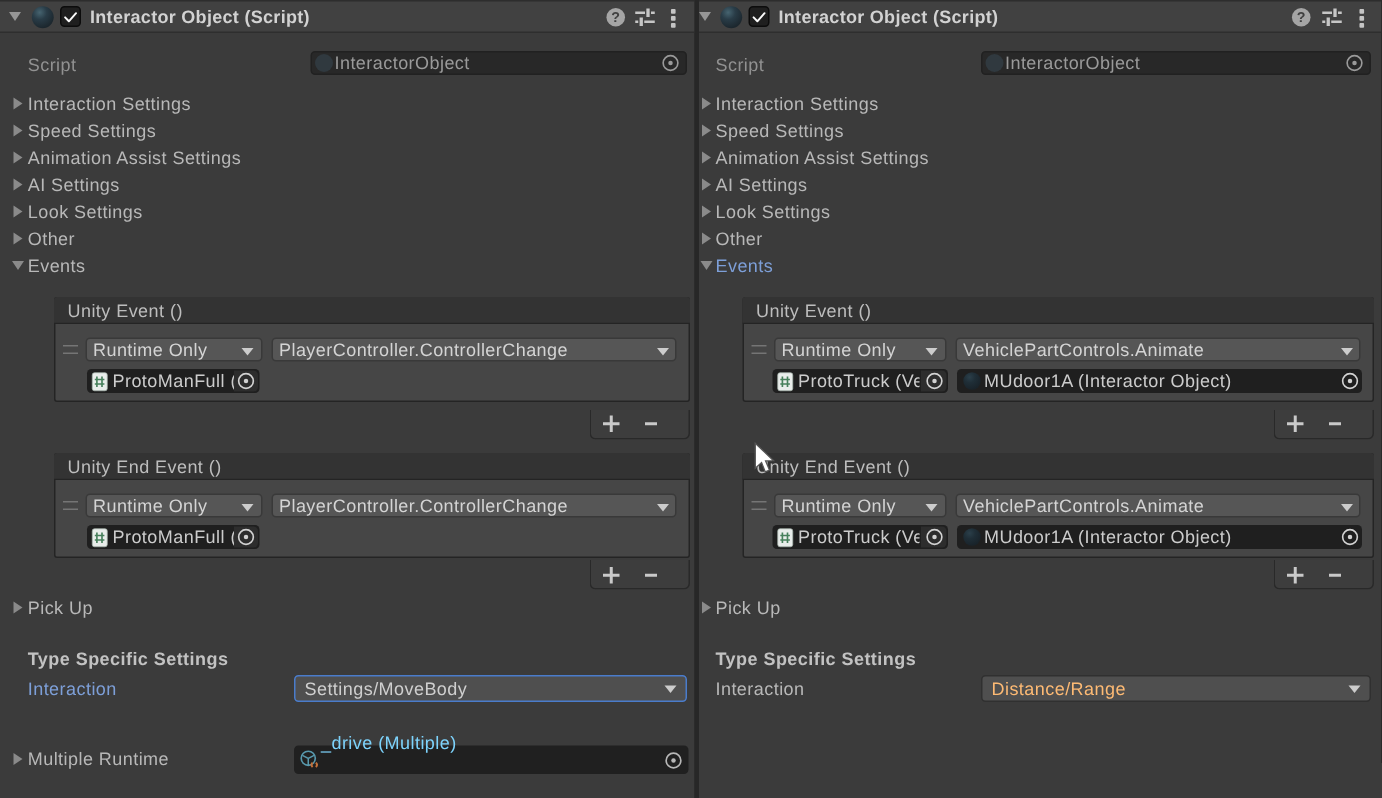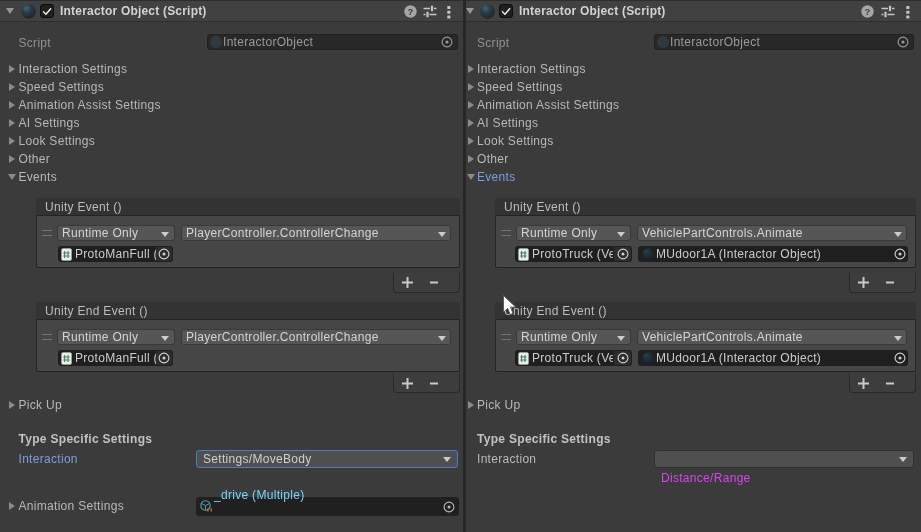--- a/index.html
+++ b/index.html
@@ -138,21 +138,21 @@
       <path d="M0 5.5 H8" stroke="#c9c9c9" stroke-width="2"></path>
     </svg>
 <div class="tri-r" style="left:9px;top:401px;"></div>
 <div class="lbl" style="left:18.5px;top:397px;">Pick Up</div>
 <div class="lbl bold" style="left:18.5px;top:431px;">Type Specific Settings</div>
 <div class="lbl" style="left:18.5px;top:451px;color:#7d9fd8;">Interaction</div>
 <div class="dd2" style="left:196px;top:450px;width:262px;height:18px;border:1px solid #4a7ccb;"></div>
 <div class="lbl" style="left:203px;top:451px;color:#cfcfcf;">Settings/MoveBody</div>
 <div class="ddarr" style="left:443px;top:457px;"></div>
 <div class="tri-r" style="left:9px;top:502px;"></div>
-<div class="lbl" style="left:18.5px;top:498px;">Animation Settings</div>
+<div class="lbl" style="left:18.5px;top:498px;">Multiple Runtime</div>
 <div class="objf" style="left:196px;top:497px;width:263px;height:19px;background:#202020;"></div>
 <svg style="left:200px;top:500px;" width="14" height="13">
       <circle cx="5.5" cy="5.5" r="4.7" fill="none" stroke="#5899ad" stroke-width="1.1"></circle>
       <path d="M1.6 3.6 L5.5 5.6 L9.4 3.6 M5.5 5.6 V10" stroke="#5899ad" stroke-width="1" fill="none"></path>
       <path d="M8.4 8.4 q-1.5 1.5 0 3 M10.6 8.4 q1.5 1.5 0 3" stroke="#c5713a" stroke-width="1.3" fill="none"></path>
     </svg>
 <div class="lbl" style="left:214px;top:487px;color:#7dd3fc;">_drive (Multiple)</div>
 <svg style="left:443px;top:501px;" width="12" height="12">
       <circle cx="6.0" cy="6.0" r="4.9" fill="none" stroke="#b8b8b8" stroke-width="1.1"></circle>
       <circle cx="6.0" cy="6.0" r="1.5" fill="#b8b8b8"></circle>
@@ -297,18 +297,18 @@
       <path d="M0 5.5 H11 M5.5 0 V11" stroke="#c9c9c9" stroke-width="2"></path>
     </svg>
 <svg style="left:885.5px;top:377.5px;" width="8" height="11">
       <path d="M0 5.5 H8" stroke="#c9c9c9" stroke-width="2"></path>
     </svg>
 <div class="tri-r" style="left:468px;top:401px;"></div>
 <div class="lbl" style="left:477px;top:397px;">Pick Up</div>
 <div class="lbl bold" style="left:477px;top:431px;">Type Specific Settings</div>
 <div class="lbl" style="left:477px;top:451px;color:#b8b8b8;">Interaction</div>
 <div class="dd2" style="left:654px;top:450px;width:260px;height:18px;"></div>
-<div class="lbl" style="left:661px;top:470px;color:#d946ef;">Distance/Range</div>
+<div class="lbl" style="left:661px;top:451px;color:#fdba74;">Distance/Range</div>
 <div class="ddarr" style="left:899px;top:457px;"></div>
 <svg style="left:503px;top:294.5px;" width="15" height="21">
       <path d="M0.5 0.5 L0.5 17.2 L4.7 13.4 L7.2 19.6 L10.0 18.4 L7.4 12.3 L12.7 12.1 Z" fill="#ffffff" stroke="#555555" stroke-width="0.9"></path>
     </svg>
 </div>
 
 </body></html>

